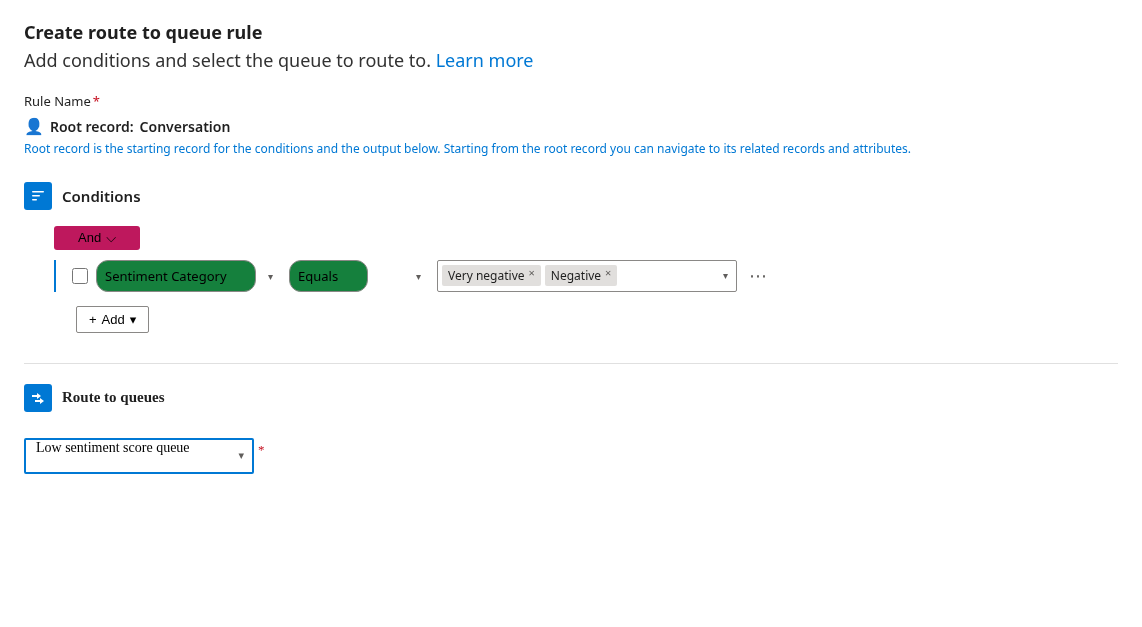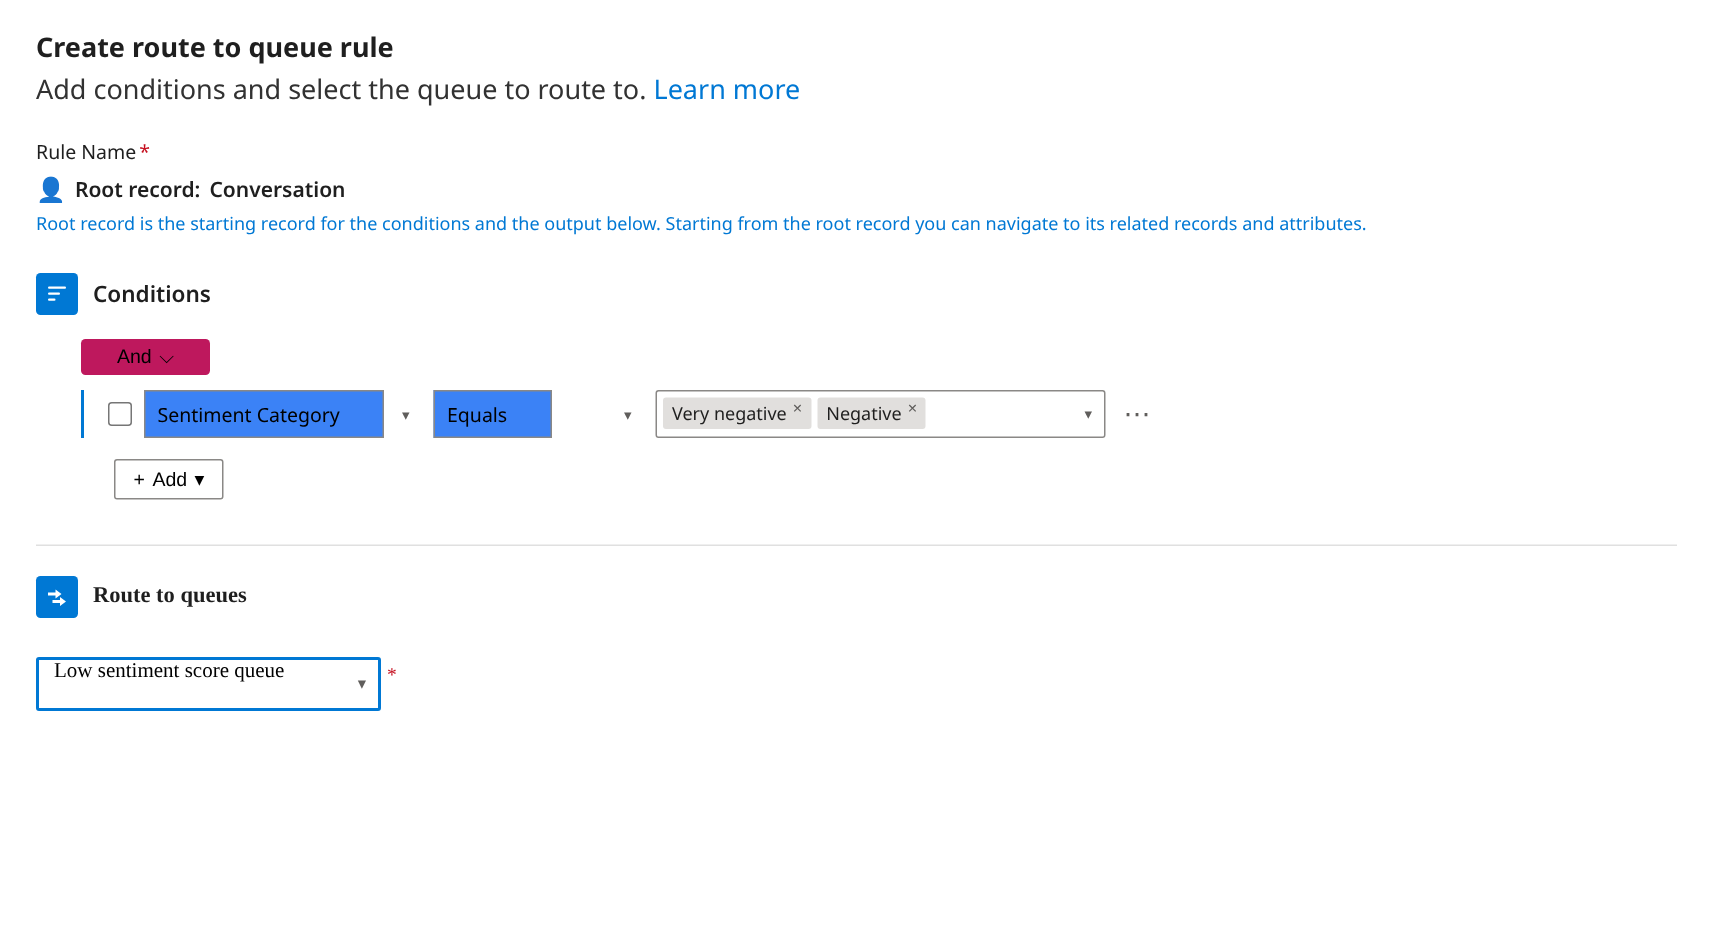--- a/index.html
+++ b/index.html
@@ -147,25 +147,25 @@
 
     .select-wrapper {
       position: relative;
       display: inline-flex;
       align-items: center;
     }
 
     .select-wrapper select {
       height: 32px;
       border: 1px solid #8a8886;
-      border-radius: 0;
+      border-radius: 12px;
       padding: 0 28px 0 8px;
       font-size: 13px;
       font-family: inherit;
-      background: #3b82f6;
+      background: #15803d;
       cursor: pointer;
       appearance: none;
       -webkit-appearance: none;
     }
 
     .select-wrapper .chevron {
       position: absolute;
       right: 8px;
       pointer-events: none;
       font-size: 10px;

